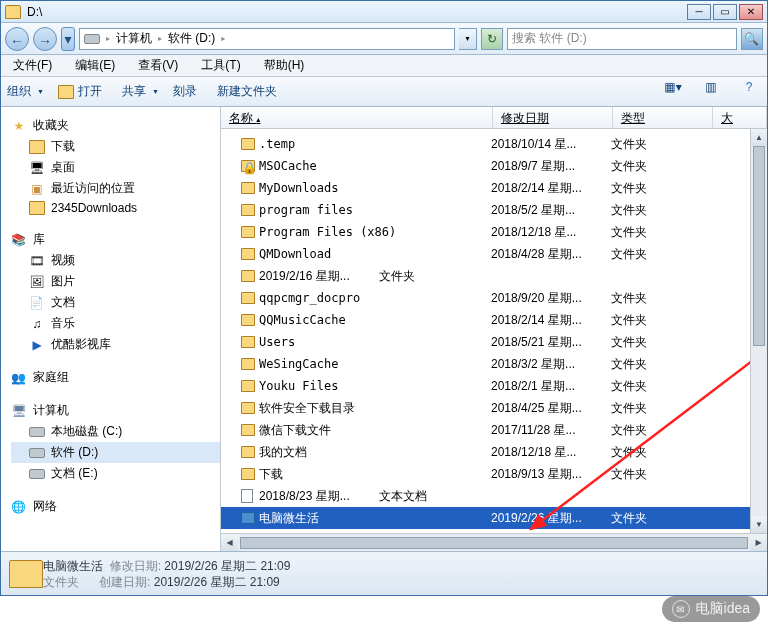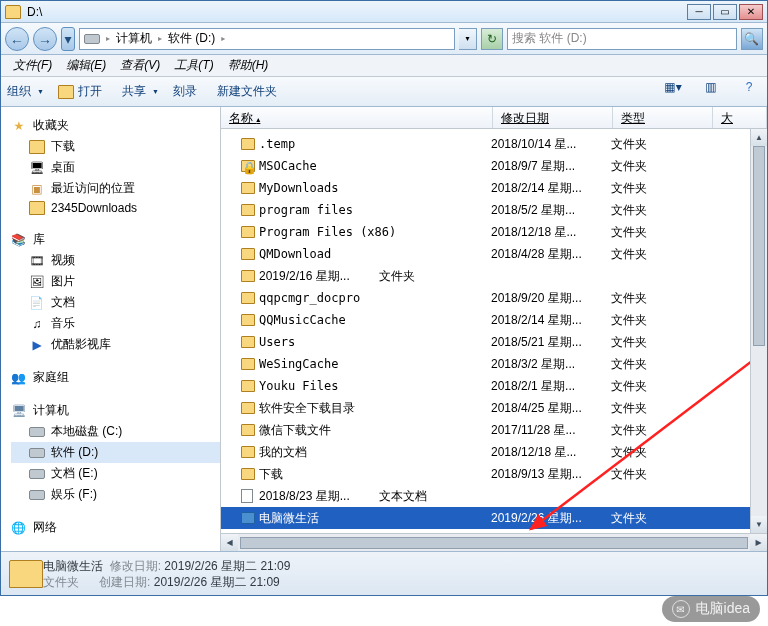--- a/index.html
+++ b/index.html
@@ -16,21 +16,21 @@
 .nav-btn { width: 24px; height: 24px; border-radius: 12px; border: 1px solid #6090c0; background: linear-gradient(#d0e4f5,#a8c8e8); display: flex; align-items: center; justify-content: center; color: #205080; font-size: 14px; cursor: pointer; }
 .nav-btn.small { width: 14px; border-radius: 3px; }
 .addr-box { flex: 1; height: 22px; border: 1px solid #7a9ec0; background: #fff; display: flex; align-items: center; padding: 0 4px; gap: 6px; }
 .addr-box .seg { color: #000; }
 .addr-box .sep { color: #888; font-size: 8px; }
 .addr-drop { width: 18px; height: 22px; border: 1px solid #7a9ec0; border-left: none; background: linear-gradient(#f0f6fc,#d0e0f0); display: flex; align-items: center; justify-content: center; font-size: 8px; }
 .refresh-btn { width: 22px; height: 22px; border: 1px solid #7a9ec0; background: linear-gradient(#d8ecd8,#a8d0a8); display: flex; align-items: center; justify-content: center; color: #206020; }
 .search-box { width: 230px; height: 22px; border: 1px solid #7a9ec0; background: #fff; display: flex; align-items: center; padding: 0 4px; color: #888; }
 .search-btn { width: 22px; height: 22px; border: 1px solid #7a9ec0; background: linear-gradient(#d0e4f5,#7aa8d8); display: flex; align-items: center; justify-content: center; color: #fff; }
 
-.menubar { background: #f0f4f8; height: 22px; display: flex; align-items: center; padding: 0 6px; gap: 2px; border-bottom: 1px solid #c0c8d0; font-style: italic; }
+.menubar { background: #f0f4f8; height: 22px; display: flex; align-items: center; padding: 0 6px; gap: 11px; border-bottom: 1px solid #c0c8d0; }
 .menubar .item { padding: 2px 6px; cursor: pointer; }
 
 .toolbar { background: linear-gradient(#f7fafd,#e4edf6); height: 30px; display: flex; padding: 0 6px; gap: 14px; border-bottom: 1px solid #a0b8d0; }
 .tool-item { display: flex; align-items: center; gap: 4px; cursor: pointer; color: #10407a; }
 .tool-item::after { content: "▼"; font-size: 7px; color: #10407a; margin-left: 2px; }
 .tool-item.noarrow::after { content: ""; }
 .toolbar .spacer { flex: 1; }
 .toolbar .right-btn { width: 24px; height: 20px; border: 1px solid transparent; display: flex; align-items: center; justify-content: center; color: #10407a; cursor: pointer; }
 
 .body { flex: 1; display: flex; overflow: hidden; }
@@ -203,24 +203,20 @@
             <span>本地磁盘 (C:)</span>
           </div>
         <div class="side-row sel">
             <span class="icon drive"></span>
             <span>软件 (D:)</span>
           </div>
         <div class="side-row">
             <span class="icon drive"></span>
             <span>文档 (E:)</span>
           </div>
-        <div class="side-row">
-            <span class="icon drive"></span>
-            <span>娱乐 (F:)</span>
-          </div>
       </div>
       <div class="side-group">
         <div class="side-head">
             <span class="icon net">🌐</span>
             <span>网络</span>
           </div>
       </div>
     </div>
 
     <div class="content">

